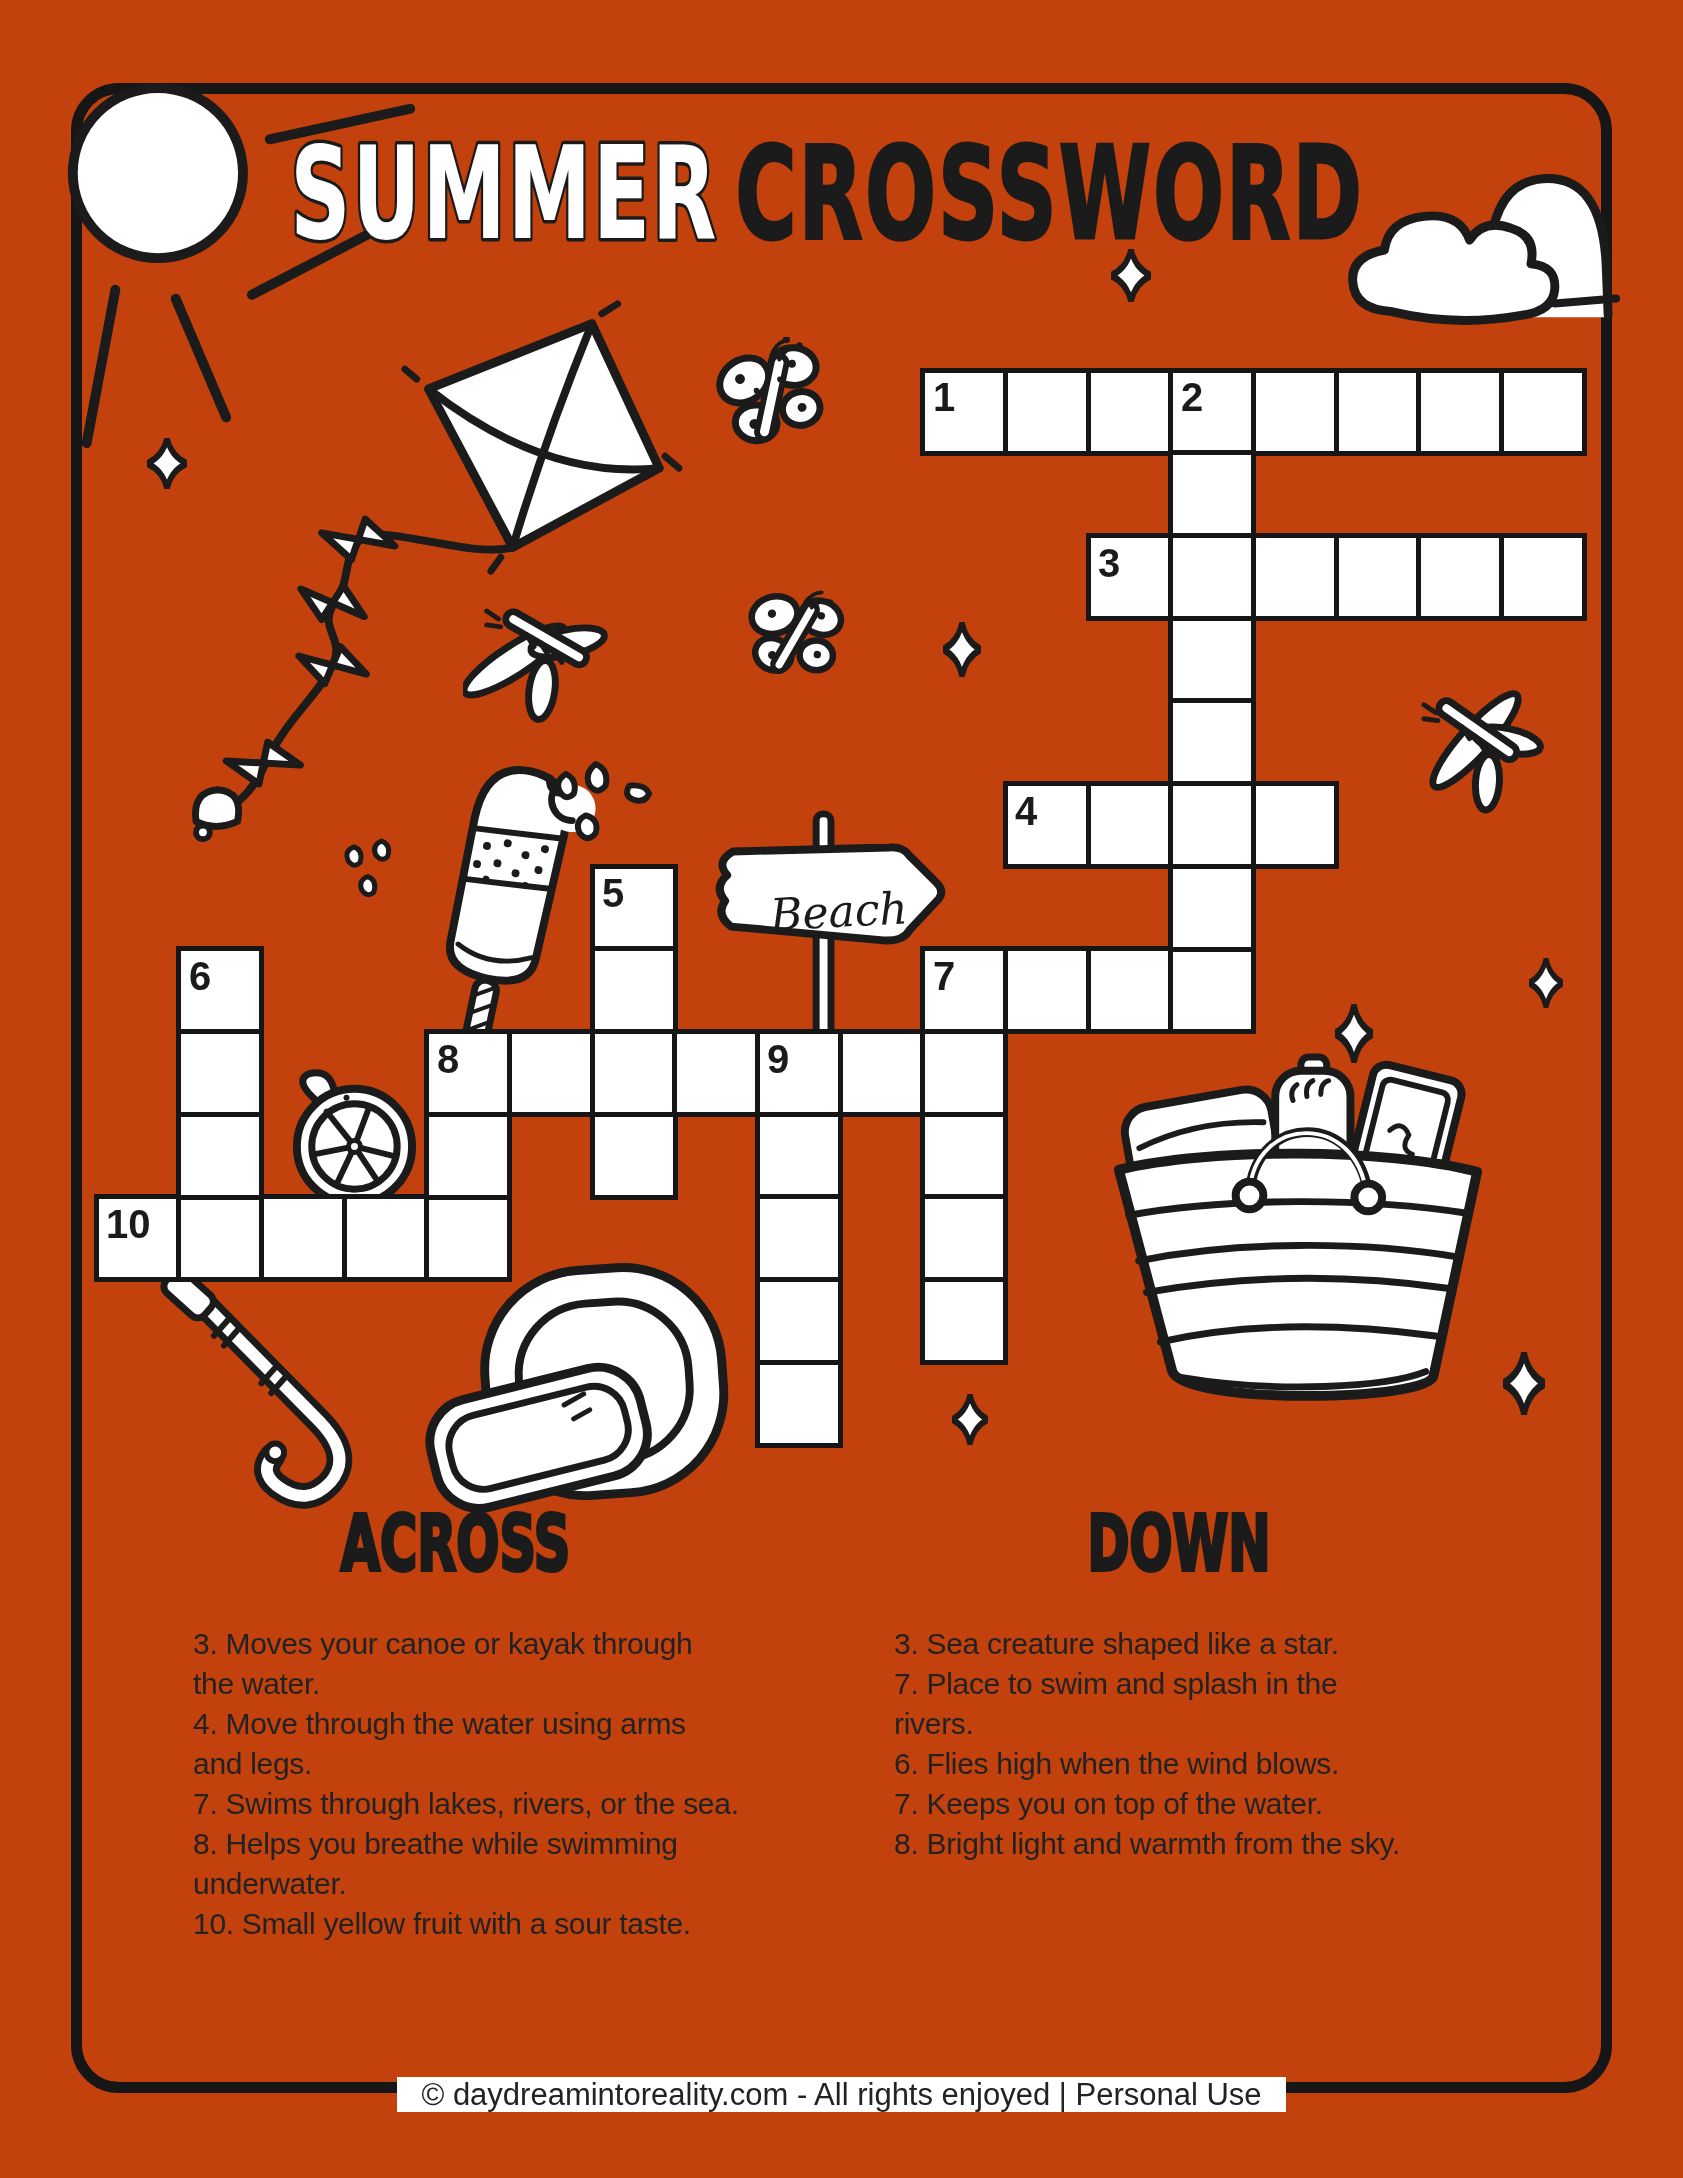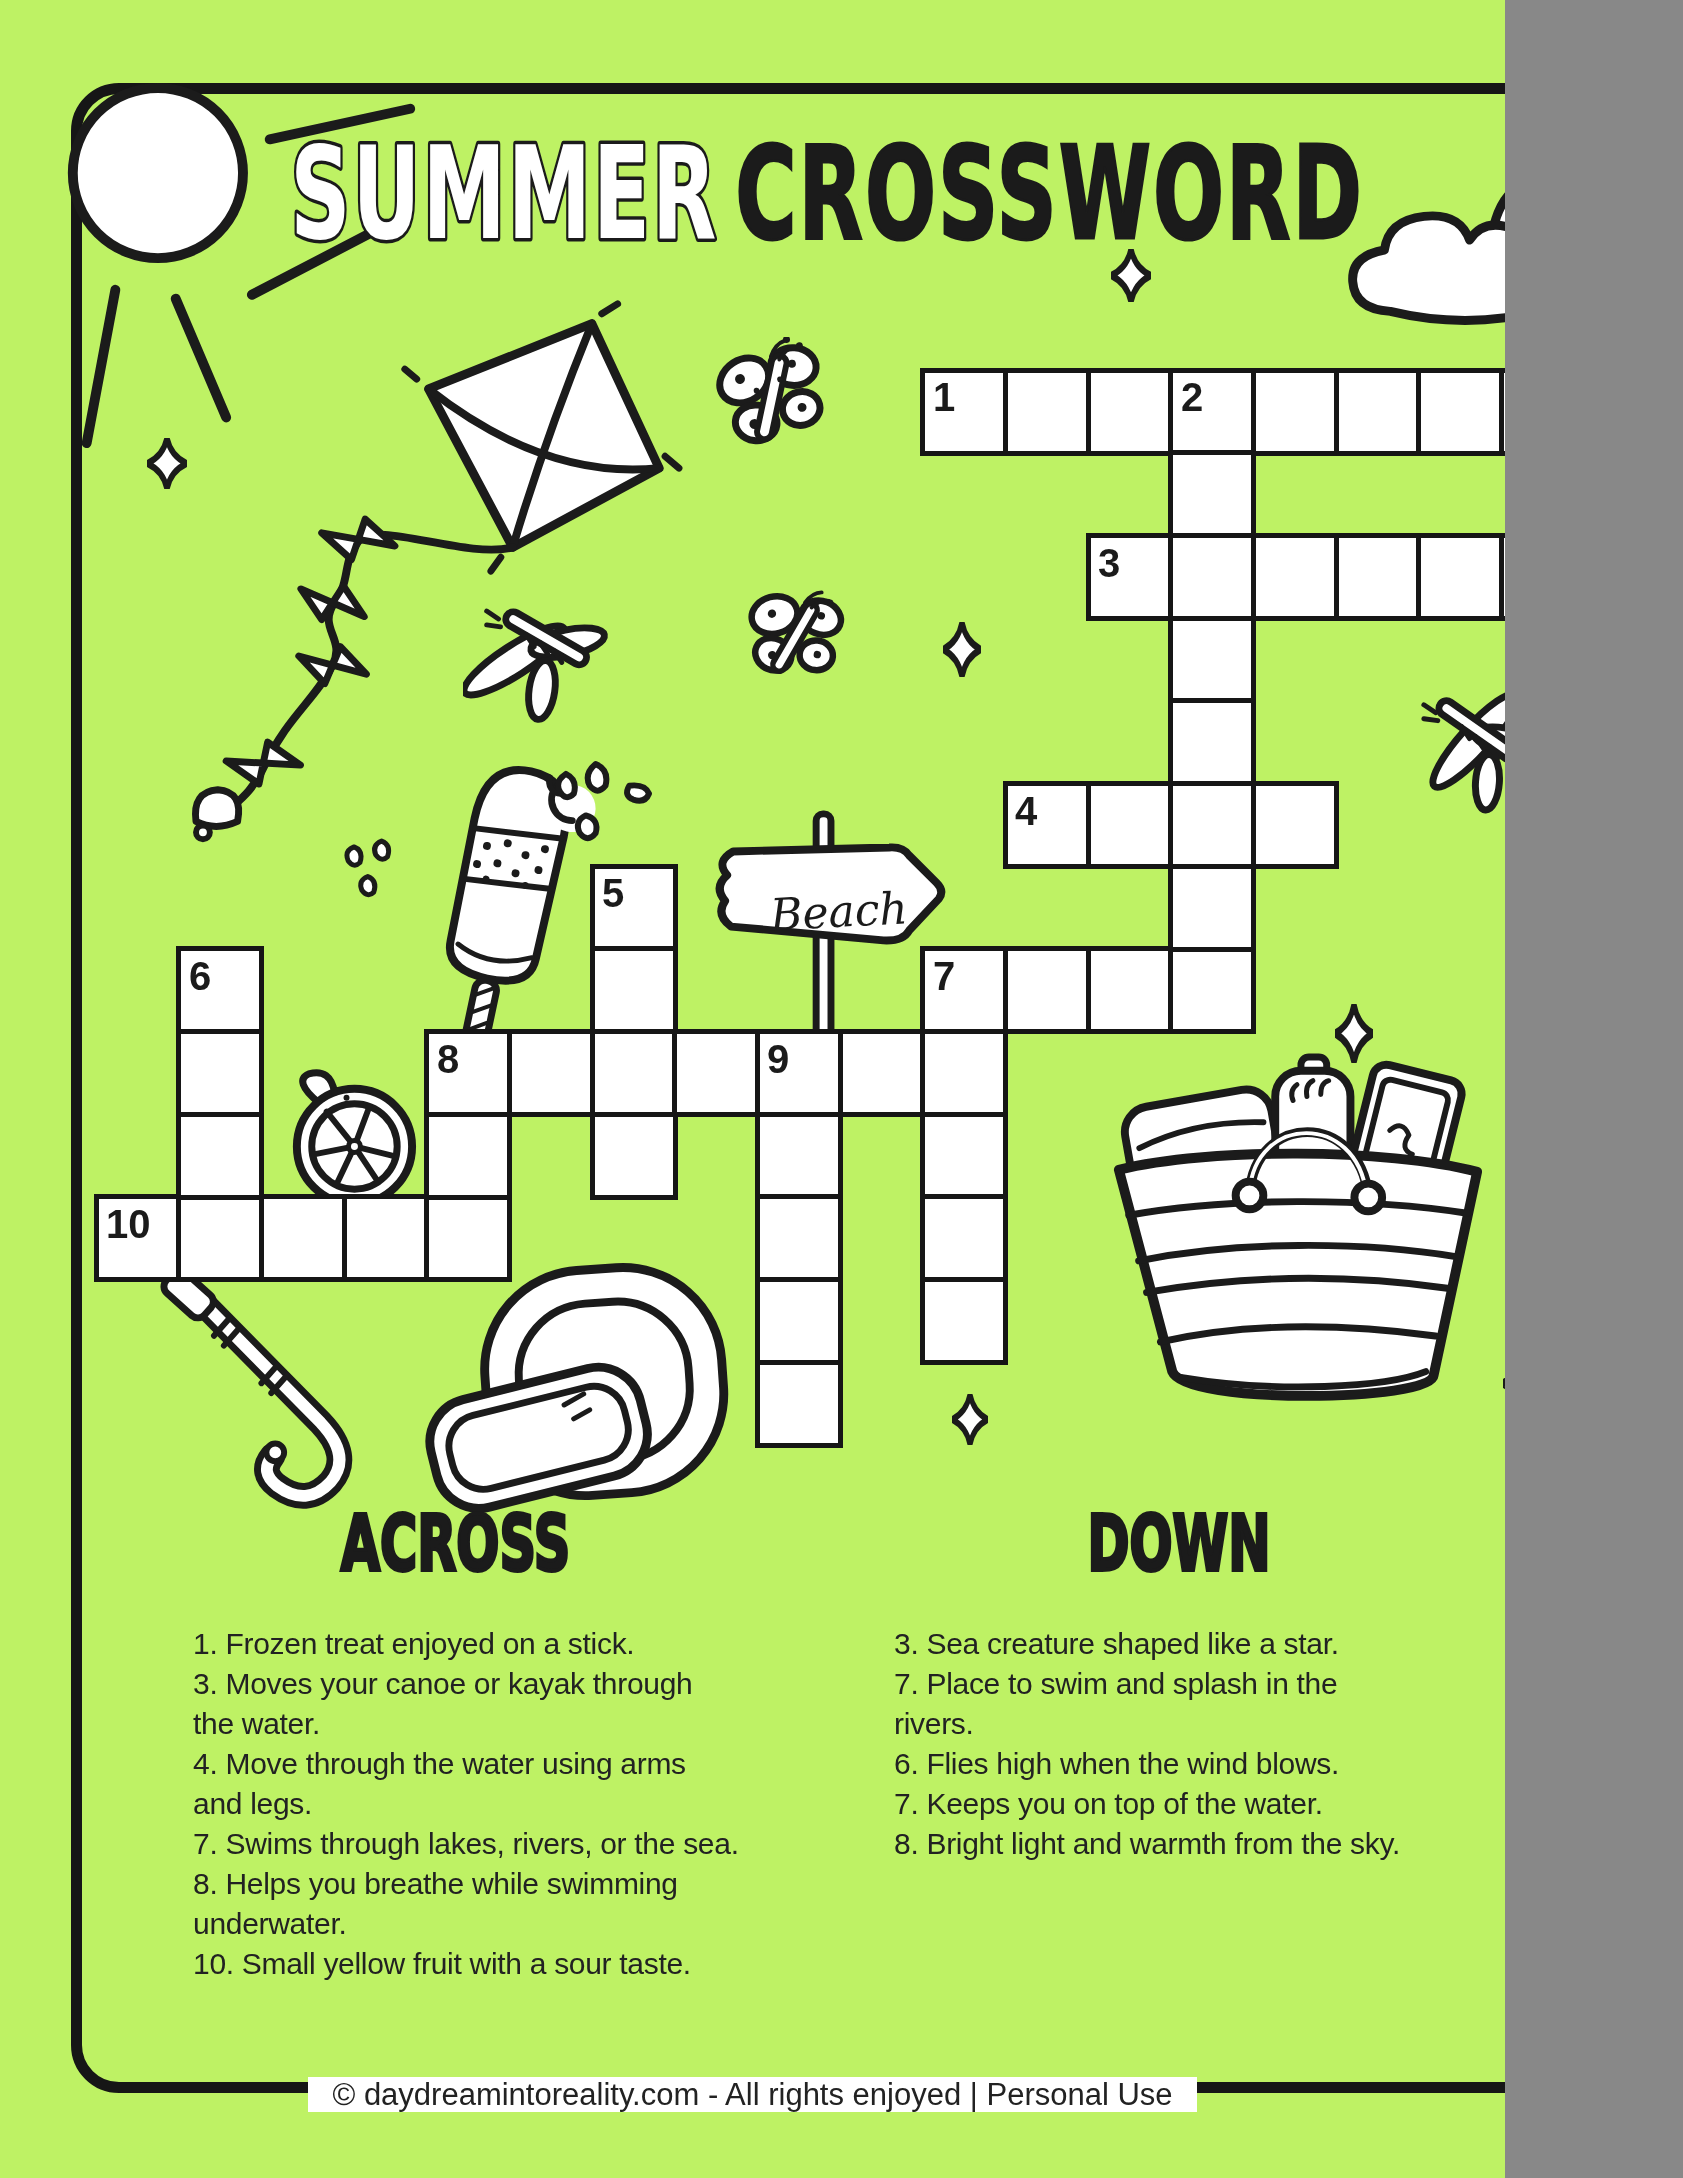--- a/index.html
+++ b/index.html
@@ -1,16 +1,16 @@
 <!DOCTYPE html>
 <html><head>
 <meta charset="utf-8">
 <style>
   html,body{margin:0;padding:0;background:#888;}
-  .page{position:relative;width:1505px;height:2178px;background:#bef264;overflow:hidden;
+  .page{position:relative;width:1683px;height:2178px;background:#c2410c;overflow:hidden;
         font-family:"Liberation Sans",sans-serif;color:#1b1b1b;}
   .frame{position:absolute;left:71px;top:83px;width:1519px;height:1988px;
          border:11px solid #161616;border-radius:48px;z-index:2;}
   .icon{position:absolute;z-index:3;}
   .icon svg{display:block;width:100%;height:100%;}
   .ink{stroke:#1b1b1b;fill:none;stroke-linecap:round;stroke-linejoin:round;}
   .inkf{stroke:#1b1b1b;fill:#fff;stroke-linecap:round;stroke-linejoin:round;}
   .fill{fill:#1b1b1b;stroke:none;}
   .white{stroke:#fff;fill:none;stroke-linecap:round;stroke-linejoin:round;}
   .above-frame{z-index:6;}
@@ -374,21 +374,20 @@
     </div>
 
   <svg class="hdr-svg" style="left:297px;width:317px;" viewBox="0 0 320 100">
     <text class="hdr-text" x="44" y="62" font-size="78" textLength="232" lengthAdjust="spacingAndGlyphs">ACROSS</text>
   </svg>
   <svg class="hdr-svg" style="left:1020px;width:317px;" viewBox="0 0 320 100">
     <text class="hdr-text" x="68" y="62" font-size="78" textLength="185" lengthAdjust="spacingAndGlyphs">DOWN</text>
   </svg>
 
   <div class="clues" style="left:193px;top:1624px;width:683px;">
-      <div class="clue-line">1. Frozen treat enjoyed on a stick.</div>
       <div class="clue-line">3. Moves your canoe or kayak through</div>
       <div class="clue-line">the water.</div>
       <div class="clue-line">4. Move through the water using arms</div>
       <div class="clue-line">and legs.</div>
       <div class="clue-line">7. Swims through lakes, rivers, or the sea.</div>
       <div class="clue-line">8. Helps you breathe while swimming</div>
       <div class="clue-line">underwater.</div>
       <div class="clue-line">10. Small yellow fruit with a sour taste.</div>
     </div>
   <div class="clues" style="left:894px;top:1624px;width:653px;">

